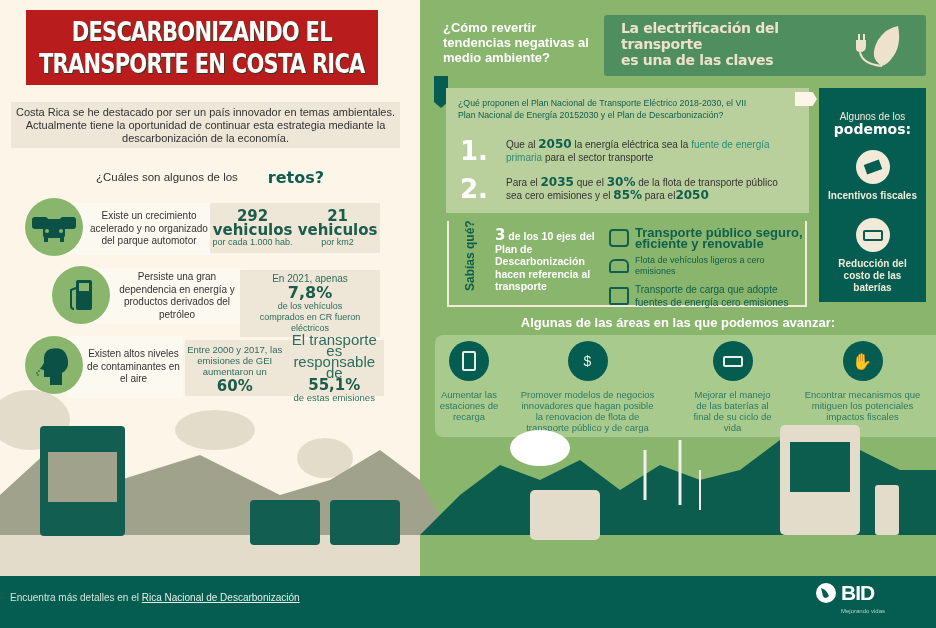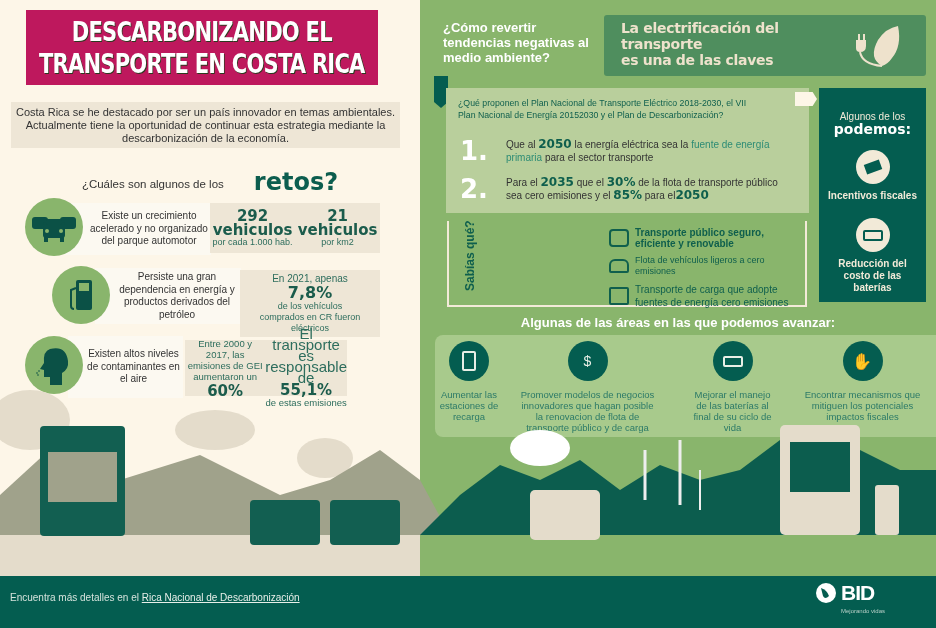--- a/index.html
+++ b/index.html
@@ -1,23 +1,23 @@
 <!DOCTYPE html>
 <html><head>
 <meta charset="utf-8">
 <style>
 *{box-sizing:border-box;margin:0;padding:0}
 body{width:936px;height:628px;overflow:hidden;font-family:"Liberation Sans",sans-serif;background:#fdf6e8;position:relative}
 .left{position:absolute;left:0;top:0;width:420px;height:576px;background:#fdf6e8;overflow:hidden}
 .right{position:absolute;left:420px;top:0;width:516px;height:576px;background:#89b56c;overflow:hidden}
-.title-box{position:absolute;left:26px;top:10px;width:352px;height:75px;background:#be185d;display:flex;flex-direction:column;align-items:center;justify-content:center}
+.title-box{position:absolute;left:26px;top:10px;width:352px;height:75px;background:#b91c1c;display:flex;flex-direction:column;align-items:center;justify-content:center}
 .title-box span{color:#fff;font-family:"DejaVu Sans",sans-serif;font-weight:bold;font-size:27px;line-height:32px;letter-spacing:-1px;transform:scaleX(.78);white-space:nowrap;text-shadow:1px 1px 0 #2c3a1f}
 .intro{position:absolute;left:11px;top:102px;width:389px;height:46px;background:#eee6d6;font-size:11px;color:#333;text-align:center;line-height:13px;padding-top:4px}
 .retos-q{position:absolute;left:0;top:168px;width:420px;text-align:center;font-size:11.5px;color:#333}
-.retos-q b{font-family:"DejaVu Sans",sans-serif;font-size:24px;color:#0c5d4e;margin-left:30px;vertical-align:-2px}
+.retos-q b{font-family:"DejaVu Sans",sans-serif;font-size:16px;color:#0c5d4e;margin-left:30px;vertical-align:-2px}
 .circle{position:absolute;border-radius:50%;background:#89b56c;display:flex;align-items:center;justify-content:center}
 .desc-box{position:absolute;background:#fcf9f1;font-size:10px;color:#333;text-align:center;display:flex;align-items:center;justify-content:center;line-height:12.5px}
 .stat-box{position:absolute;background:#eee6d6;display:flex;align-items:center;justify-content:space-around;text-align:center}
 .num{font-family:"DejaVu Sans",sans-serif;font-weight:bold;color:#1b5c4c;font-size:15px;line-height:14px}
 .small{color:#2d6d5d;font-size:9px;line-height:11px}
 .mountains{position:absolute;left:0;top:380px;width:936px;height:196px}
 .footer{position:absolute;left:0;top:576px;width:936px;height:52px;background:#045d50}
 .footer .txt{position:absolute;left:10px;top:16px;font-size:10px;color:#d5e3dc}
 .footer .txt a{color:#e8efe9;text-decoration:underline}
 .bid{position:absolute;left:815px;top:5px;display:flex;align-items:center}
@@ -99,21 +99,21 @@
     <svg width="30" height="34" viewBox="0 0 30 34">
         <rect x="10" y="2" width="16" height="30" rx="2" fill="#0b5146"></rect>
         <rect x="13" y="5" width="10" height="8" fill="#89b56c"></rect>
         <path d="M10 10 L5 12 L5 28 Q5 31 8 31" stroke="#0b5146" stroke-width="2" fill="none"></path>
       </svg>
   </div>
 
   <div class="desc-box" style="left:68px;top:336px;width:115px;height:62px;padding-left:16px">
       <span>Existen altos niveles de contaminantes en el aire</span>
     </div>
-  <div class="stat-box" style="left:185px;top:340px;width:162px;height:56px">
+  <div class="stat-box" style="left:185px;top:340px;width:199px;height:56px">
     <div style="width:96px">
       <div class="small" style="font-size:9.5px">Entre 2000 y 2017, las emisiones de GEI aumentaron un</div>
       <div class="num" style="font-size:15px;margin-top:2px">60%</div>
     </div>
     <div style="width:96px">
       <div class="small" style="font-size:15px">El transporte es responsable de</div>
       <div class="num" style="font-size:15px">55,1%</div>
       <div class="small" style="font-size:9.5px">de estas emisiones</div>
     </div>
   </div>
@@ -159,24 +159,27 @@
     <div class="n">2.</div>
     <div class="tx" style="width:290px">
       <span>Para el </span><span class="hl">2035</span><span> que el </span><span class="hl">30%</span><span> de la flota de transporte público sea cero emisiones y el </span><span class="hl">85%</span><span> para el</span><span class="hl">2050</span>
     </div>
   </div>
 </div>
 <div style="position:absolute;left:795px;top:92px;width:22px;height:14px;background:#fdf6e8;clip-path:polygon(0 0,80% 0,100% 50%,80% 100%,0 100%)"></div>
 
 <div class="sabias">
   <div style="position:absolute;left:0;top:50px;transform:rotate(-90deg);transform-origin:left top;font-size:12px;font-weight:bold;color:#0f5f4d;white-space:nowrap;margin-left:14px;margin-top:20px">Sabías qué?</div>
+  <div style="position:absolute;left:46px;top:8px;width:105px;font-size:10.5px;font-weight:bold;color:#fff;line-height:12.5px">
+    <span style="font-family:'DejaVu Sans',sans-serif;font-size:15px">3</span> <span>de los 10 ejes del Plan de Descarbonización hacen referencia al transporte</span>
+  </div>
   <div style="position:absolute;left:160px;top:6px;width:196px">
     <div style="display:flex;align-items:center;margin-bottom:6px">
         <span style="width:20px;height:18px;border:2px solid #0f5f4d;border-radius:4px;margin-right:6px;flex:none"></span>
-        <span style="font-size:10px;font-weight:bold;color:#0f5f4d;line-height:11px">Transporte público seguro, eficiente y renovable</span>
+        <span style="font-size:13px;font-weight:bold;color:#0f5f4d;line-height:11px">Transporte público seguro, eficiente y renovable</span>
       </div>
     <div style="display:flex;align-items:center;margin-bottom:6px">
         <span style="width:20px;height:14px;border:2px solid #0f5f4d;border-radius:6px 6px 2px 2px;margin-right:6px;flex:none"></span>
         <span style="font-size:9px;font-weight:normal;color:#0f5f4d;line-height:11px">Flota de vehículos ligeros a cero emisiones</span>
       </div>
     <div style="display:flex;align-items:center">
         <span style="width:20px;height:18px;border:2px solid #0f5f4d;border-radius:2px;margin-right:6px;flex:none"></span>
         <span style="font-size:10px;font-weight:normal;color:#0f5f4d;line-height:13px">Transporte de carga que adopte fuentes de energía cero emisiones</span>
       </div>
   </div>

